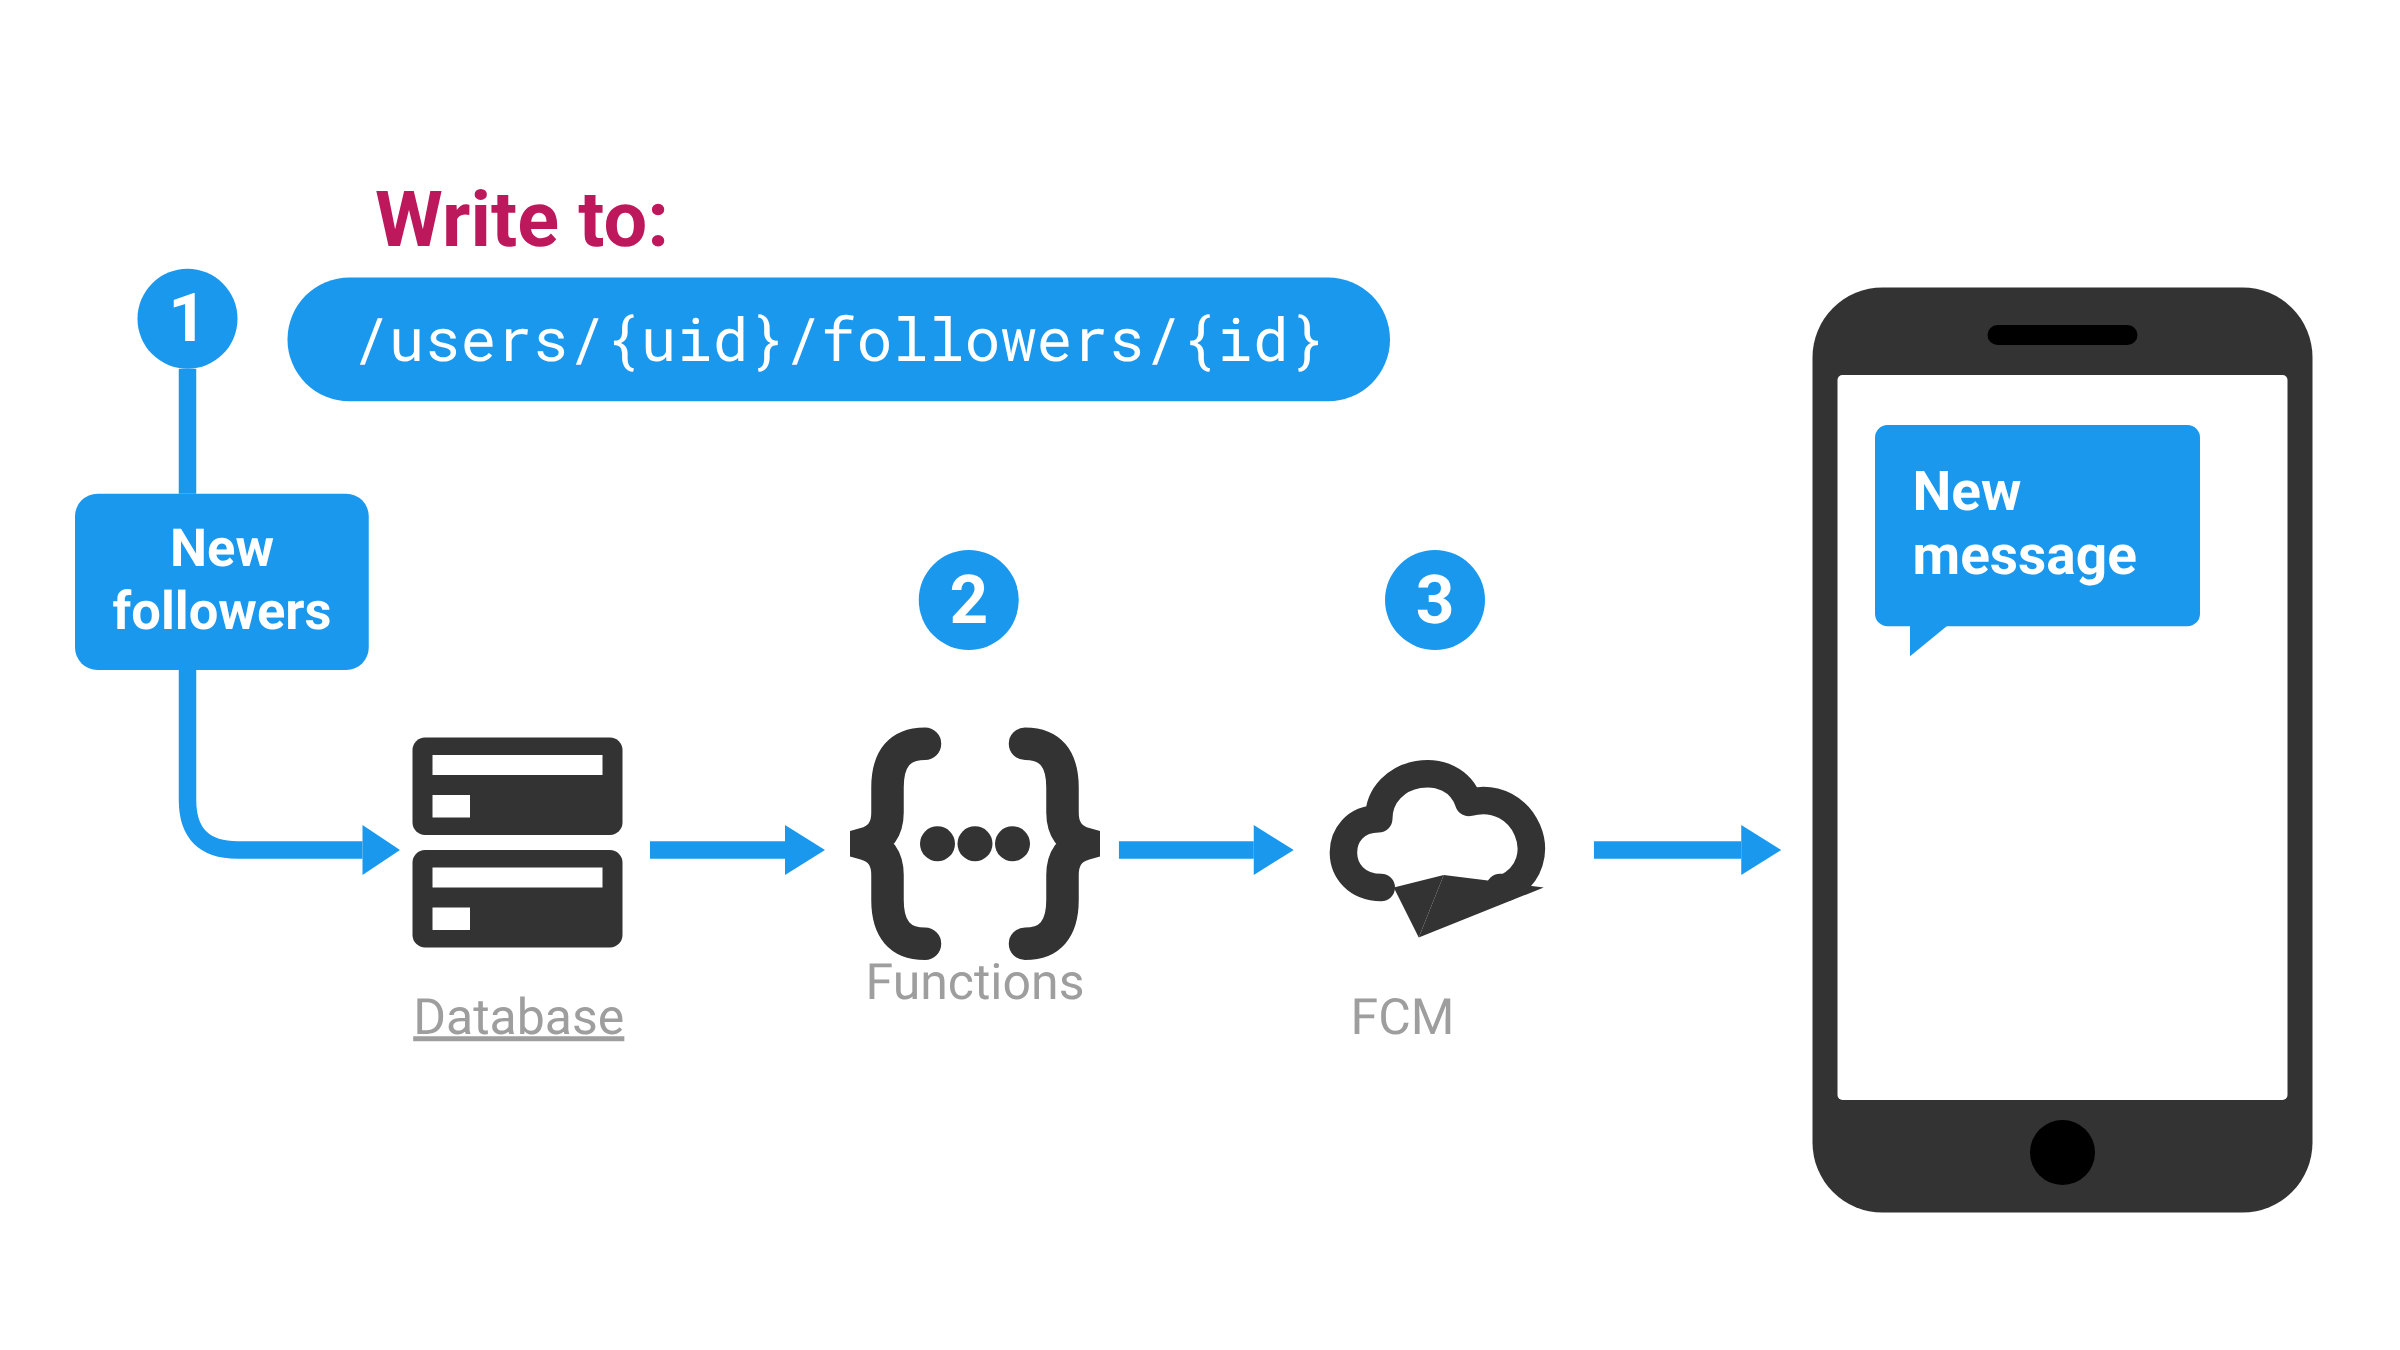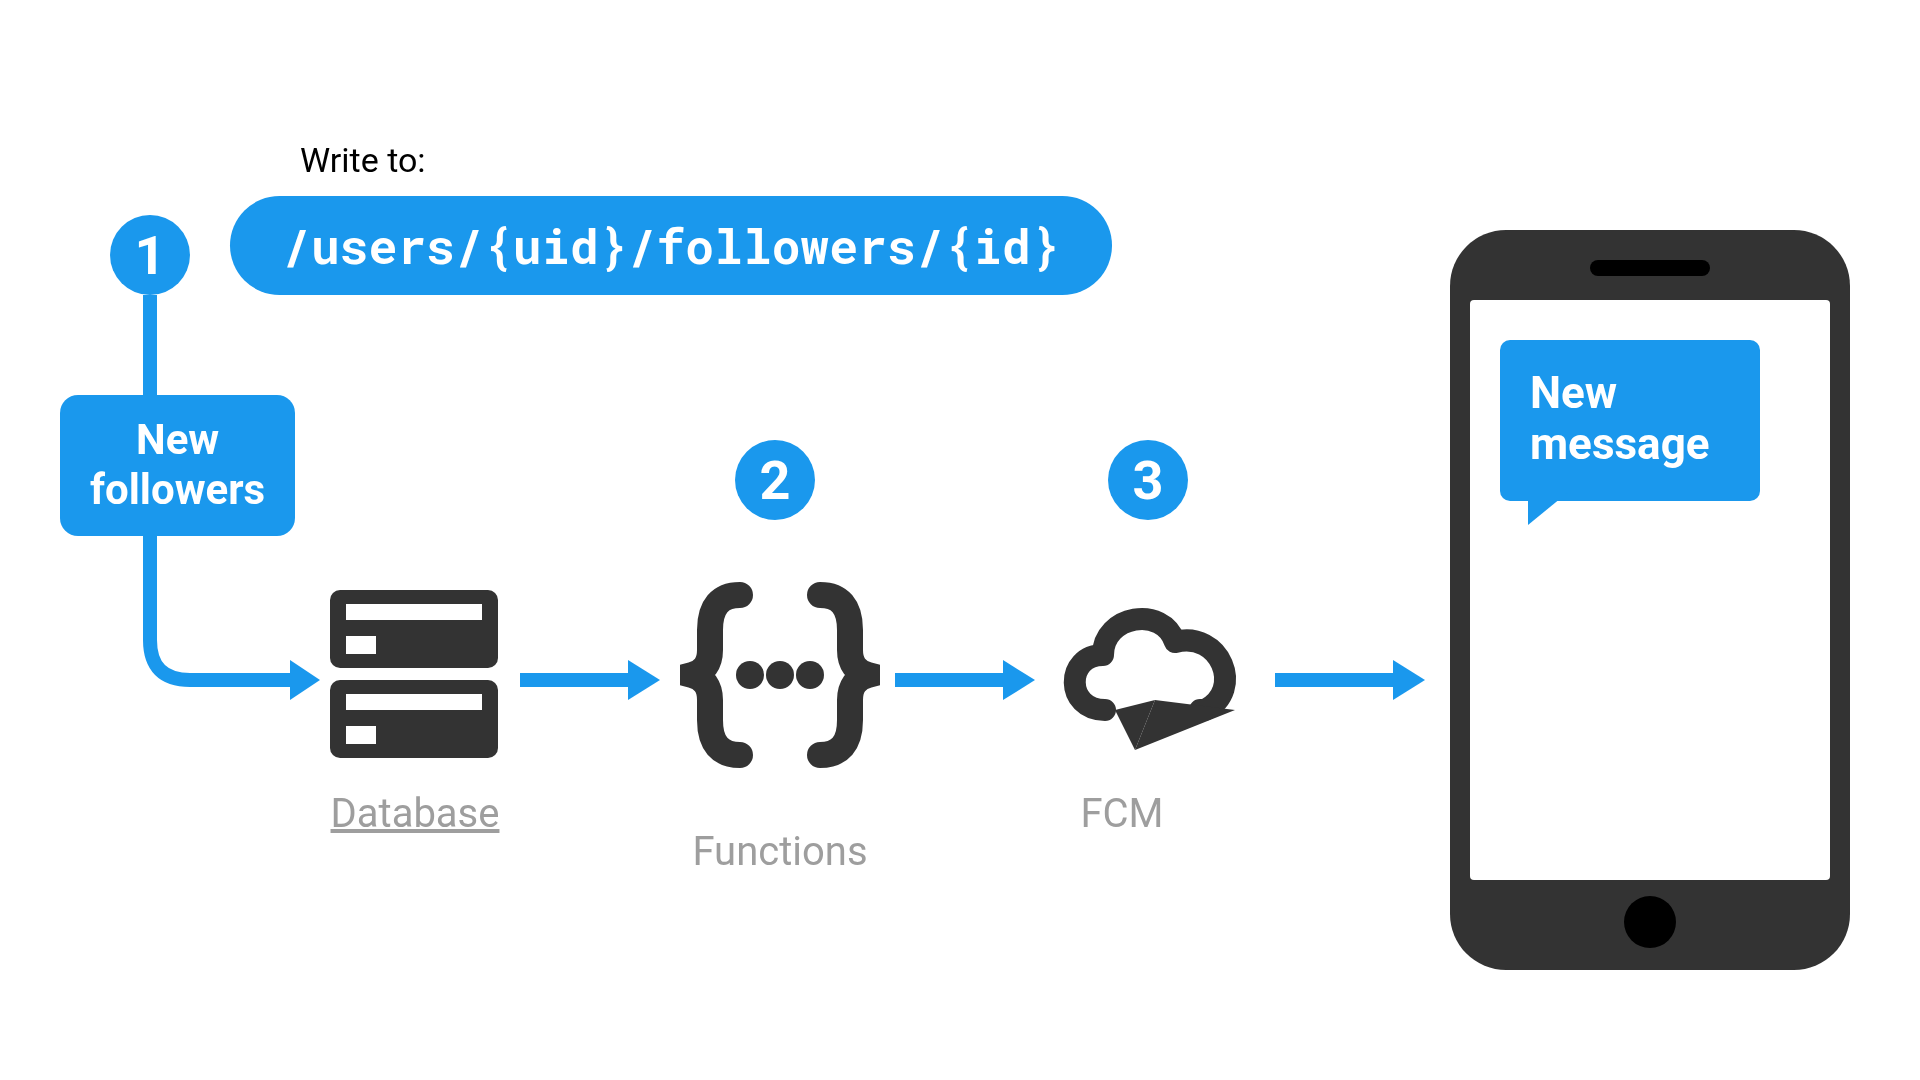--- a/index.html
+++ b/index.html
@@ -13,23 +13,23 @@
     border-radius: 50%;
     background: #1a98ed;
     color: #fff;
     display: flex; align-items: center; justify-content: center;
     font-size: 54px; font-weight: 700;
   }
 
   
   .write-to {
     position: absolute;
-    color: #000000;
-    font-size: 34px;
-    font-weight: 400;
+    color: #be185d;
+    font-size: 62px;
+    font-weight: 700;
   }
 
   
   .codepill {
     position: absolute;
     background: #1a98ed;
     color: #fff;
     border-radius: 52px;
     padding: 18px 52px;
     font-family: "Roboto Mono", "Consolas", monospace;
@@ -147,21 +147,21 @@
 </style>
 </head>
 <body>
 
 <div class="canvas">
 
   <div class="write-to" style="left:300px; top:140px;">Write to:</div>
 
   <div class="badge" style="left:110px; top:215px;">1</div>
 
-  <div class="codepill" style="left:230px; top:196px;font-weight:bold;">/users/{uid}/followers/{id}</div>
+  <div class="codepill" style="left:230px; top:222px;">/users/{uid}/followers/{id}</div>
 
   <div class="vline" style="left:143px; top:295px; height:100px;"></div>
 
   <div class="follower-box" style="left:60px; top:395px;">
     <span>New</span><br>
     <span>followers</span>
   </div>
 
   <svg class="arrow" style="left:60px; top:520px; width:260px; height:190px;" viewBox="0 0 260 190">
     <path d="M90 0 L90 120 Q90 160 130 160 L230 160" stroke="#1a98ed" stroke-width="14" fill="none"></path>
@@ -196,21 +196,21 @@
              L170 75
              Q170 95 188 100
              Q170 105 170 125
              L170 145
              Q170 180 140 180" stroke="#333" stroke-width="26" fill="none" stroke-linecap="round"></path>
 
     <circle cx="70" cy="100" r="14" fill="#333"></circle>
     <circle cx="100" cy="100" r="14" fill="#333"></circle>
     <circle cx="130" cy="100" r="14" fill="#333"></circle>
   </svg>
-  <div class="icon-label" style="left:670px; top:828px; width:220px;">Functions</div>
+  <div class="icon-label" style="left:670px; top:762px; width:220px;">Functions</div>
 
   <svg class="arrow" style="left:895px; top:655px; width:140px; height:50px;" viewBox="0 0 140 50">
     <line x1="0" y1="25" x2="108" y2="25" stroke="#1a98ed" stroke-width="14"></line>
     <polygon points="108,5 140,25 108,45" fill="#1a98ed"></polygon>
   </svg>
 
   <div class="badge" style="left:1108px; top:440px;">3</div>
 
   <svg class="fcm" style="left:1045px; top:580px; width:210px; height:190px;" viewBox="0 0 210 190">
 

